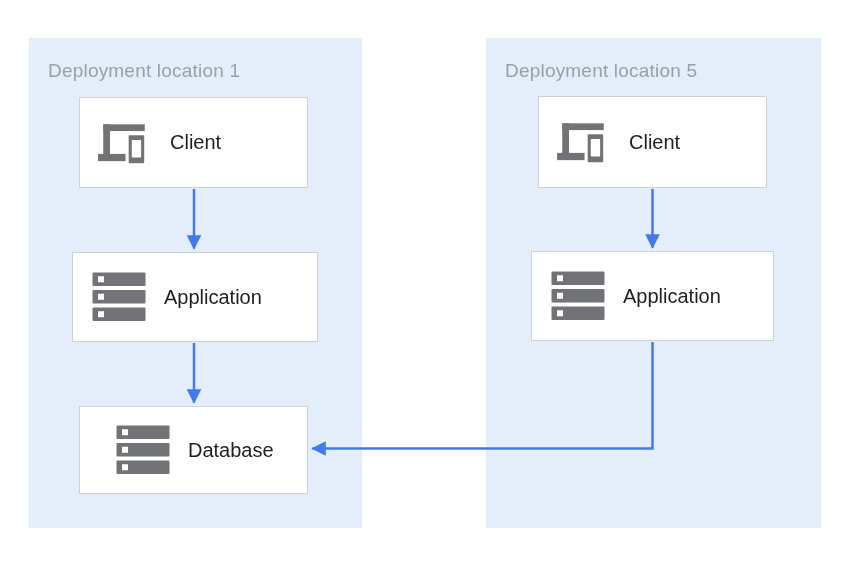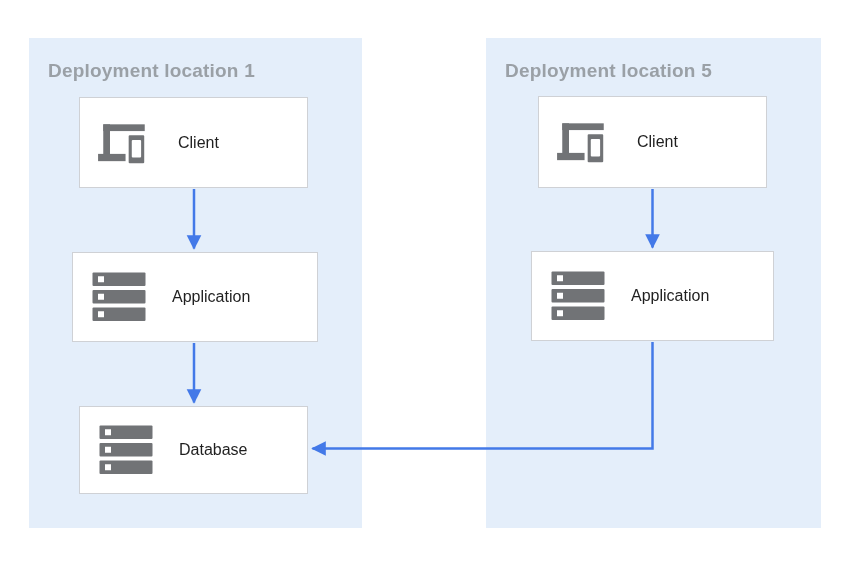--- a/index.html
+++ b/index.html
@@ -15,35 +15,35 @@
   .stage{
     position:relative;width:856px;height:574px;overflow:hidden;
     font-family:"Liberation Sans",sans-serif;background:#FFFFFF;
   }
   .panel{position:absolute;background:var(--panel-bg);}
   #panel-1{left:29px;top:38px;width:333px;height:490px;}
   #panel-2{left:486px;top:38px;width:335px;height:490px;}
   .panel-title{
     position:absolute;left:19px;top:21px;
     font-size:19px;line-height:24px;color:var(--title-gray);
-    white-space:nowrap;letter-spacing:.2px;font-weight:bold;
+    white-space:nowrap;letter-spacing:.2px;
   }
   .node{
     position:absolute;display:flex;align-items:center;box-sizing:border-box;
     background:var(--node-bg);border:1px solid var(--node-border);
   }
   #node-client-1{left:79px;top:97px;width:229px;height:91px;padding-left:16px;}
   #node-application-1{left:72px;top:252px;width:246px;height:90px;padding-left:19px;}
-  #node-database-1{left:79px;top:406px;width:229px;height:88px;padding-left:19px;}
+  #node-database-1{left:79px;top:406px;width:229px;height:88px;padding-left:36px;}
   #node-client-2{left:538px;top:96px;width:229px;height:92px;padding-left:16px;}
   #node-application-2{left:531px;top:251px;width:243px;height:90px;padding-left:19px;}
   .node .icon{display:flex;flex:0 0 auto;}
   .node .icon svg .ink{fill:var(--icon-gray);}
   .node .label{
-    margin-left:26px;font-size:16px;color:var(--label-color);
+    margin-left:18px;font-size:20px;color:var(--label-color);
     white-space:nowrap;
   }
   svg.connectors{
     position:absolute;left:0;top:0;width:856px;height:574px;
     pointer-events:none;overflow:visible;
   }
   .connector{stroke:var(--arrow-blue);stroke-width:2.5;fill:none;stroke-linejoin:miter;}
   .arrowhead{fill:var(--arrow-blue);}
 </style>
 </head>

